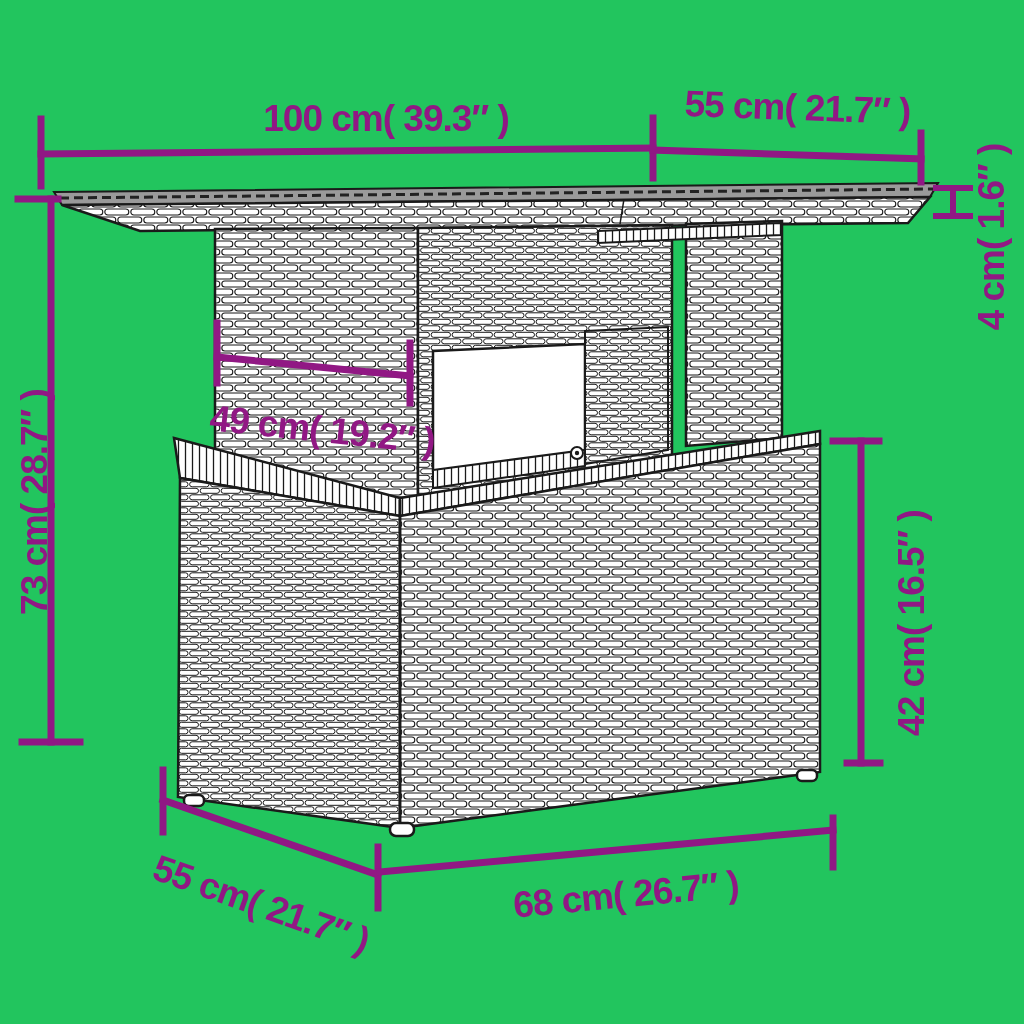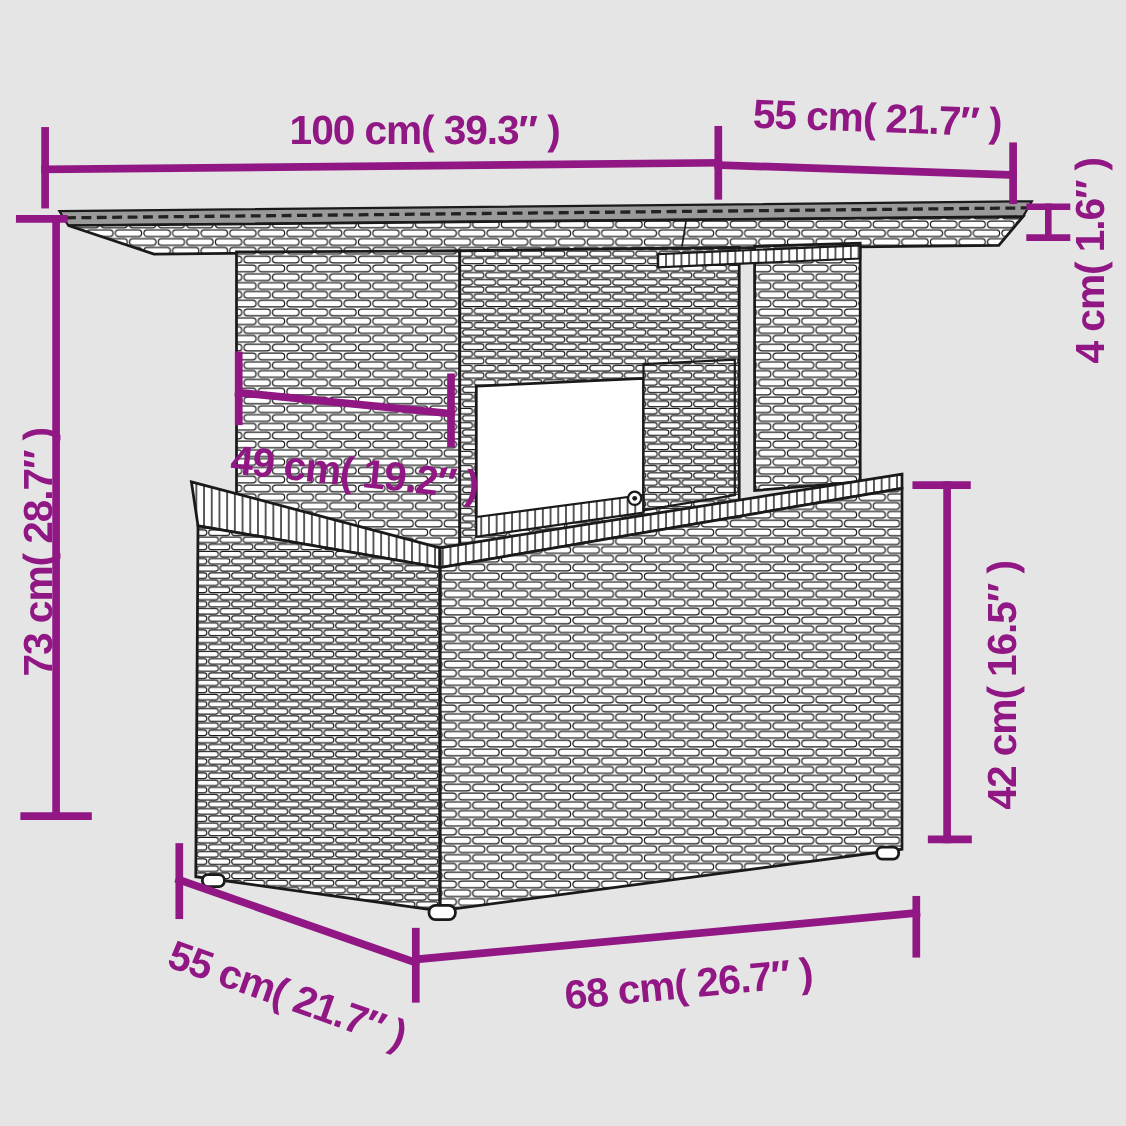--- a/index.html
+++ b/index.html
@@ -1,19 +1,19 @@
 <!DOCTYPE html>
 <html><head>
 <meta charset="utf-8">
 <style>
   html, body { margin: 0; padding: 0; background: #ffffff; }
   #canvas {
     position: relative;
     width: 1024px; height: 1024px;
-    background: #e5e5e5;
+    background: #22c55e;
     overflow: hidden;
     font-family: "Liberation Sans", "DejaVu Sans", sans-serif;
   }
   svg { display: block; }
   .dim-label {
     font-family: "Liberation Sans", "DejaVu Sans", sans-serif;
     font-size: 37px;
     font-weight: 700;
     letter-spacing: -1px;
   }

